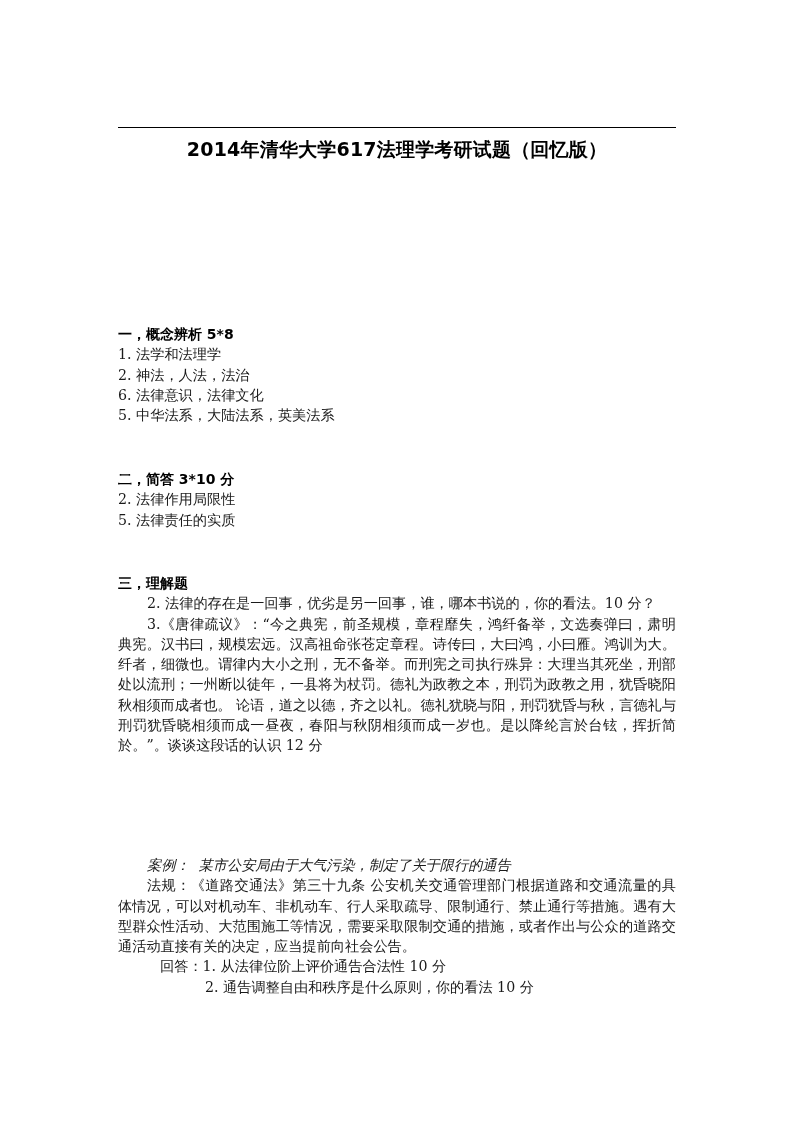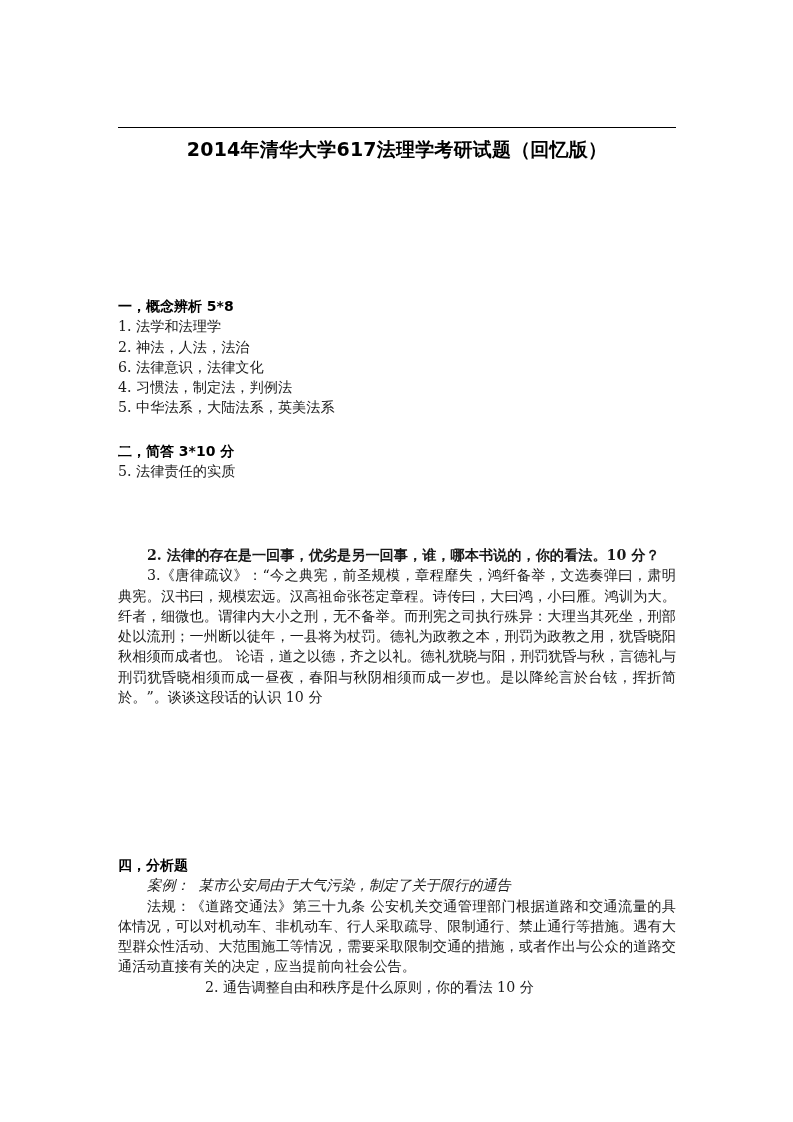--- a/index.html
+++ b/index.html
@@ -46,66 +46,70 @@
       width: 558px;
       font-size: 14.2px;
       line-height: 20.3px;
     }
     .section-heading {
       font-family: "DejaVu Sans", "Liberation Sans", sans-serif;
       font-weight: bold;
       font-size: 14px;
       color: #000;
       height: 20.3px;
+      margin-top: 28px;
     }
     .line {
       white-space: nowrap;
       height: 20.3px;
     }
     .para {
       text-align: justify;
       text-align-last: left;
     }
     .indent1 { text-indent: 29px; }
-    .indent2 { text-indent: 29px; font-weight: bold; }
+    .indent2 { text-indent: 29px; }
     .pad1 { padding-left: 29px; font-style: italic; }
     .pad2 { padding-left: 42px; }
     .pad3 { padding-left: 87px; }
     #sec1 { top: 296px; }
     #sec2 { top: 441px; }
     #sec3 { top: 545px; }
     #sec4 { top: 855px; }
   </style>
 </head>
 <body>
 
 <div class="page">
   <div class="header-rule"></div>
   <div class="title">2014年清华大学617法理学考研试题（回忆版）</div>
 
   <div class="content" id="sec1">
     <div class="section-heading">一，概念辨析 5*8</div>
     <div class="line">1. 法学和法理学</div>
     <div class="line">2. 神法，人法，法治</div>
     <div class="line">6. 法律意识，法律文化</div>
-    <div class="line">4. 习惯法，制定法，判例法</div>
     <div class="line">5. 中华法系，大陆法系，英美法系</div>
   </div>
 
   <div class="content" id="sec2">
     <div class="section-heading">二，简答 3*10 分</div>
+    <div class="line">2. 法律作用局限性</div>
     <div class="line">5. 法律责任的实质</div>
   </div>
 
   <div class="content" id="sec3">
+    <div class="section-heading">三，理解题</div>
     <div class="para indent2">2. 法律的存在是一回事，优劣是另一回事，谁，哪本书说的，你的看法。10 分？</div>
-    <div class="para indent1">3.《唐律疏议》：“今之典宪，前圣规模，章程靡失，鸿纤备举，文选奏弹曰，肃明典宪。汉书曰，规模宏远。汉高祖命张苍定章程。诗传曰，大曰鸿，小曰雁。鸿训为大。纤者，细微也。谓律内大小之刑，无不备举。而刑宪之司执行殊异：大理当其死坐，刑部处以流刑；一州断以徒年，一县将为杖罚。德礼为政教之本，刑罚为政教之用，犹昏晓阳秋相须而成者也。 论语，道之以德，齐之以礼。德礼犹晓与阳，刑罚犹昏与秋，言德礼与刑罚犹昏晓相须而成一昼夜，春阳与秋阴相须而成一岁也。是以降纶言於台铉，挥折简於。”。谈谈这段话的认识 10 分</div>
+    <div class="para indent1">3.《唐律疏议》：“今之典宪，前圣规模，章程靡失，鸿纤备举，文选奏弹曰，肃明典宪。汉书曰，规模宏远。汉高祖命张苍定章程。诗传曰，大曰鸿，小曰雁。鸿训为大。纤者，细微也。谓律内大小之刑，无不备举。而刑宪之司执行殊异：大理当其死坐，刑部处以流刑；一州断以徒年，一县将为杖罚。德礼为政教之本，刑罚为政教之用，犹昏晓阳秋相须而成者也。 论语，道之以德，齐之以礼。德礼犹晓与阳，刑罚犹昏与秋，言德礼与刑罚犹昏晓相须而成一昼夜，春阳与秋阴相须而成一岁也。是以降纶言於台铉，挥折简於。”。谈谈这段话的认识 12 分</div>
   </div>
 
   <div class="content" id="sec4">
-    <div class="section-heading">四，分析题</div>
     <div class="line pad1">
       <span>案例：</span>&nbsp;&nbsp;<span>某市公安局由于大气污染，制定了关于限行的通告</span>
     </div>
     <div class="para indent1">法规：《道路交通法》第三十九条 公安机关交通管理部门根据道路和交通流量的具体情况，可以对机动车、非机动车、行人采取疏导、限制通行、禁止通行等措施。遇有大型群众性活动、大范围施工等情况，需要采取限制交通的措施，或者作出与公众的道路交通活动直接有关的决定，应当提前向社会公告。</div>
+    <div class="line pad2">
+      <span>回答：</span><span>1. 从法律位阶上评价通告合法性 10 分</span>
+    </div>
     <div class="line pad3">2. 通告调整自由和秩序是什么原则，你的看法 10 分</div>
   </div>
 </div>
 
 </body></html>

